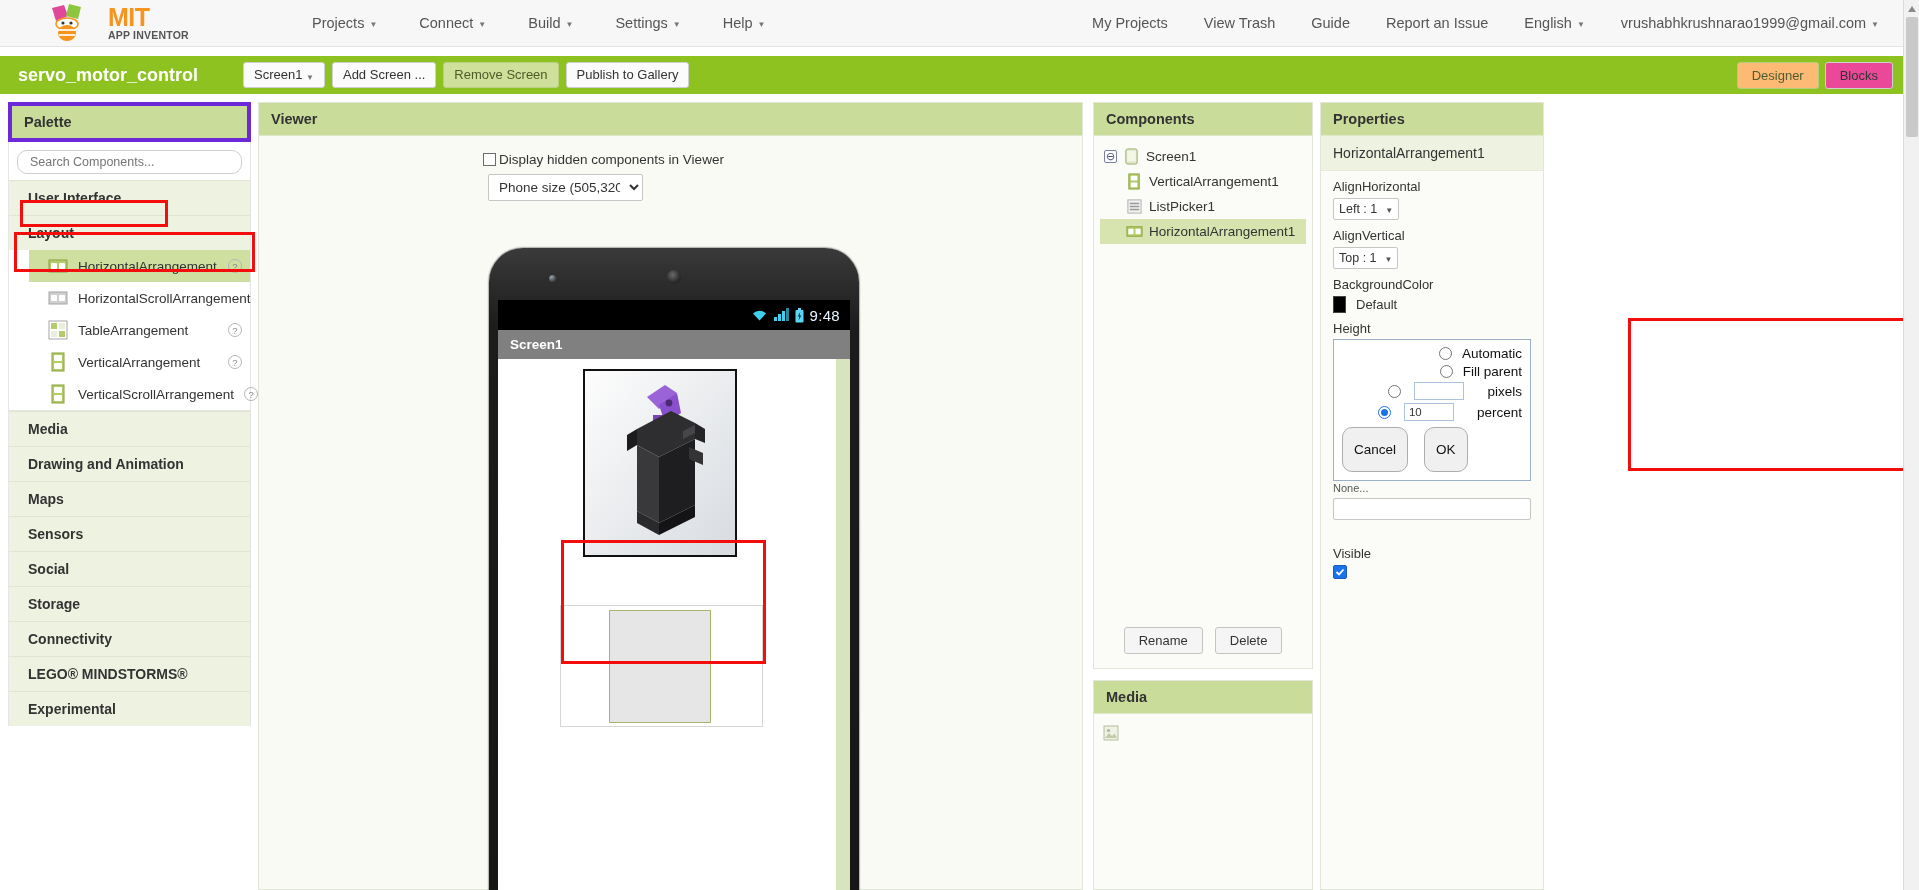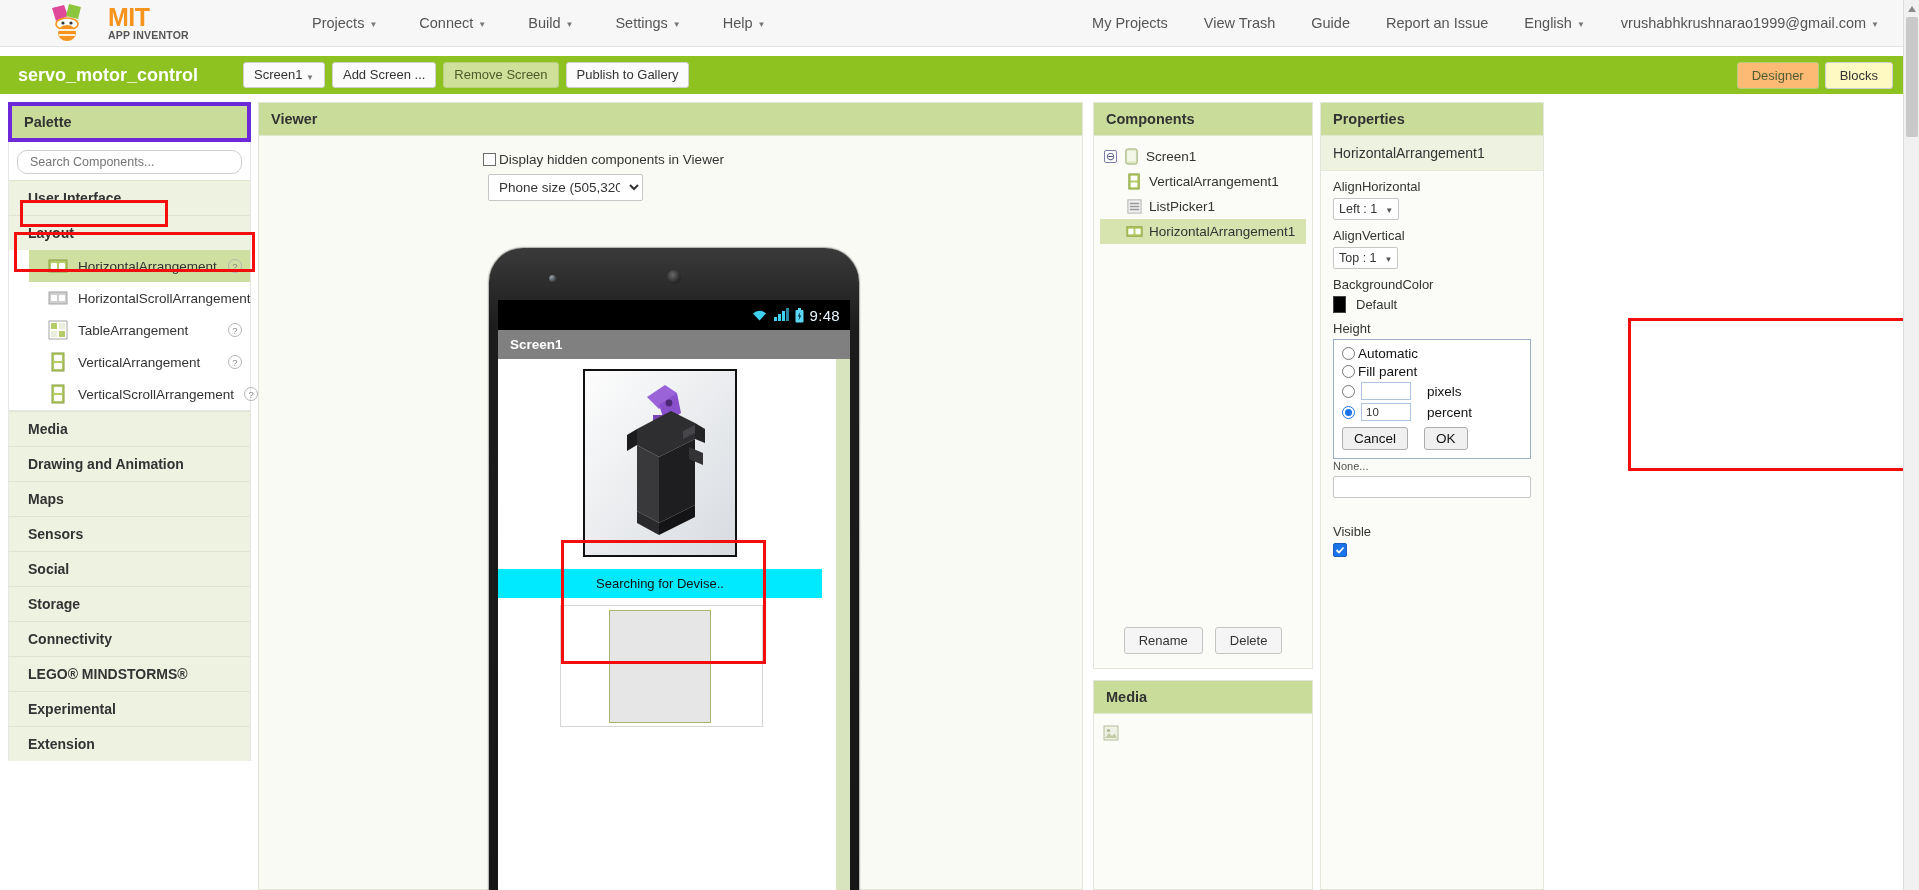--- a/index.html
+++ b/index.html
@@ -53,21 +53,21 @@
     color: #fff; font-size: 18px; font-weight: bold; margin-left: 8px; width: 225px;
   }
   .gbtn {
     background: #fbfbfb; border: 1px solid #cfcfcf; border-radius: 3px;
     font-size: 13px; color: #333; padding: 5px 10px; margin-right: 7px;
     cursor: pointer; white-space: nowrap; line-height: 1.1;
   }
   .gbtn.muted { background: #cfe09a; color: #4d5b2b; border-color: #b9cf82; }
   #project-bar-right { margin-left: auto; display: flex; }
   .vbtn {
-    background: #fef9c3; border: 1px solid #cfcfcf; border-radius: 3px;
+    background: #ec4899; border: 1px solid #cfcfcf; border-radius: 3px;
     font-size: 13px; color: #333; padding: 5px 14px; margin-left: 6px; cursor: pointer;
   }
   .vbtn.active { background: #fdba74; color: #4f5c2f; border-color: #b5cc7d; }
 
   
   .panel-header {
     background: #c9dc9a; color: #333; font-size: 14.5px; font-weight: bold;
     padding: 8px 12px; border: 1px solid #dfe7cf; border-bottom: none;
   }
 
@@ -237,39 +237,39 @@
     width: 14px; height: 14px; background: #1a73e8; border: 1px solid #1a5fc0;
     border-radius: 2px; display: flex; align-items: center; justify-content: center;
   }
 
   
   #height-dialog-zone { position: absolute; left: 8px; top: 212px; width: 205px; }
   #height-label { font-size: 13px; color: #333; margin-bottom: 3px; }
   #height-dialog {
     background: #fff; border: 1px solid #9bb0c7; padding: 6px 8px 8px 8px;
   }
-  .radio-row { display: flex; align-items: center; gap: 3px; margin-bottom: 3px; font-size: 13.5px; color: #111; }
+  .radio-row { display: flex; align-items: center; gap: 10px; margin-bottom: 3px; font-size: 13.5px; color: #111; justify-content: flex-end; }
   .radio {
     width: 13px; height: 13px; border-radius: 50%; border: 1px solid #757575;
     background: #fff; flex: 0 0 13px; display:flex; align-items:center; justify-content:center;
   }
   .radio.checked { border-color: #1a73e8; background: #fff; }
   .radio.checked::after {
     content: ""; width: 7px; height: 7px; border-radius: 50%; background: #1a73e8;
   }
   .num-input {
     width: 50px; font-size: 11.5px; color: #333; padding: 2px 4px;
     border: 1px solid #aac4e0; outline: none; margin: 0 3px;
     font-family: "Liberation Sans", sans-serif;
   }
   .unit-label { font-size: 13.5px; color: #111; margin-left: 10px; }
   .dlg-buttons { display: flex; gap: 16px; margin-top: 6px; }
   .dlg-btn {
-    background: #f0f0f0; border: 1px solid #adadad; border-radius: 3px;
-    font-size: 13.5px; color: #111; padding: 3px 11px; cursor: pointer;
+    background: #f0f0f0; border: 1px solid #adadad; border-radius: 10px;
+    font-size: 13.5px; color: #111; padding: 14px 11px; cursor: pointer;
   }
   #none-text { font-size: 11px; color: #555; margin-top: 1px; }
   #width-box {
     margin-top: 4px; height: 22px; border: 1px solid #c6c6c6; background: #fff; border-radius:2px;
   }
 </style>
 </head>
 <body>
 
 <div id="top-header">
@@ -420,21 +420,20 @@
 
   <div class="cat-header">Media</div>
   <div class="cat-header">Drawing and Animation</div>
   <div class="cat-header">Maps</div>
   <div class="cat-header">Sensors</div>
   <div class="cat-header">Social</div>
   <div class="cat-header">Storage</div>
   <div class="cat-header">Connectivity</div>
   <div class="cat-header">LEGO® MINDSTORMS®</div>
   <div class="cat-header">Experimental</div>
-  <div class="cat-header">Extension</div>
 </div>
 
 <div class="annot" style="left:20px; top:200px; width:148px; height:27px;"></div>
 <div class="annot" style="left:14px; top:232px; width:241px; height:40px;"></div>
 
 <div id="viewer">
   <div class="panel-header" id="viewer-header">Viewer</div>
   <div id="viewer-body">
 
     <div id="hidden-chk-row">
@@ -495,23 +494,20 @@
                 <path d="M110 52 L120 58 L120 72 L110 68 Z" fill="#242426"></path>
                 <path d="M52 74 L74 86 L74 152 L52 140 Z" fill="#39393b"></path>
                 <path d="M74 86 L110 68 L110 134 L74 152 Z" fill="#1e1e20"></path>
                 <path d="M52 140 L74 152 L74 164 L52 152 Z" fill="#2a2a2c"></path>
                 <path d="M74 152 L110 134 L110 146 L74 164 Z" fill="#141416"></path>
                 <path d="M104 76 L118 82 L118 94 L104 88 Z" fill="#333335"></path>
                 <path d="M98 60 L110 54 L110 62 L98 68 Z" fill="#46464a"></path>
               </svg>
             </div>
 
-            <div id="searching-btn">
-              <span>Searching for Devise..</span>
-            </div>
 
             <div id="ha-outer">
               <div id="ha-inner"></div>
             </div>
 
           </div>
           <div id="screen-rightstrip"></div>
         </div>
 
       </div>

